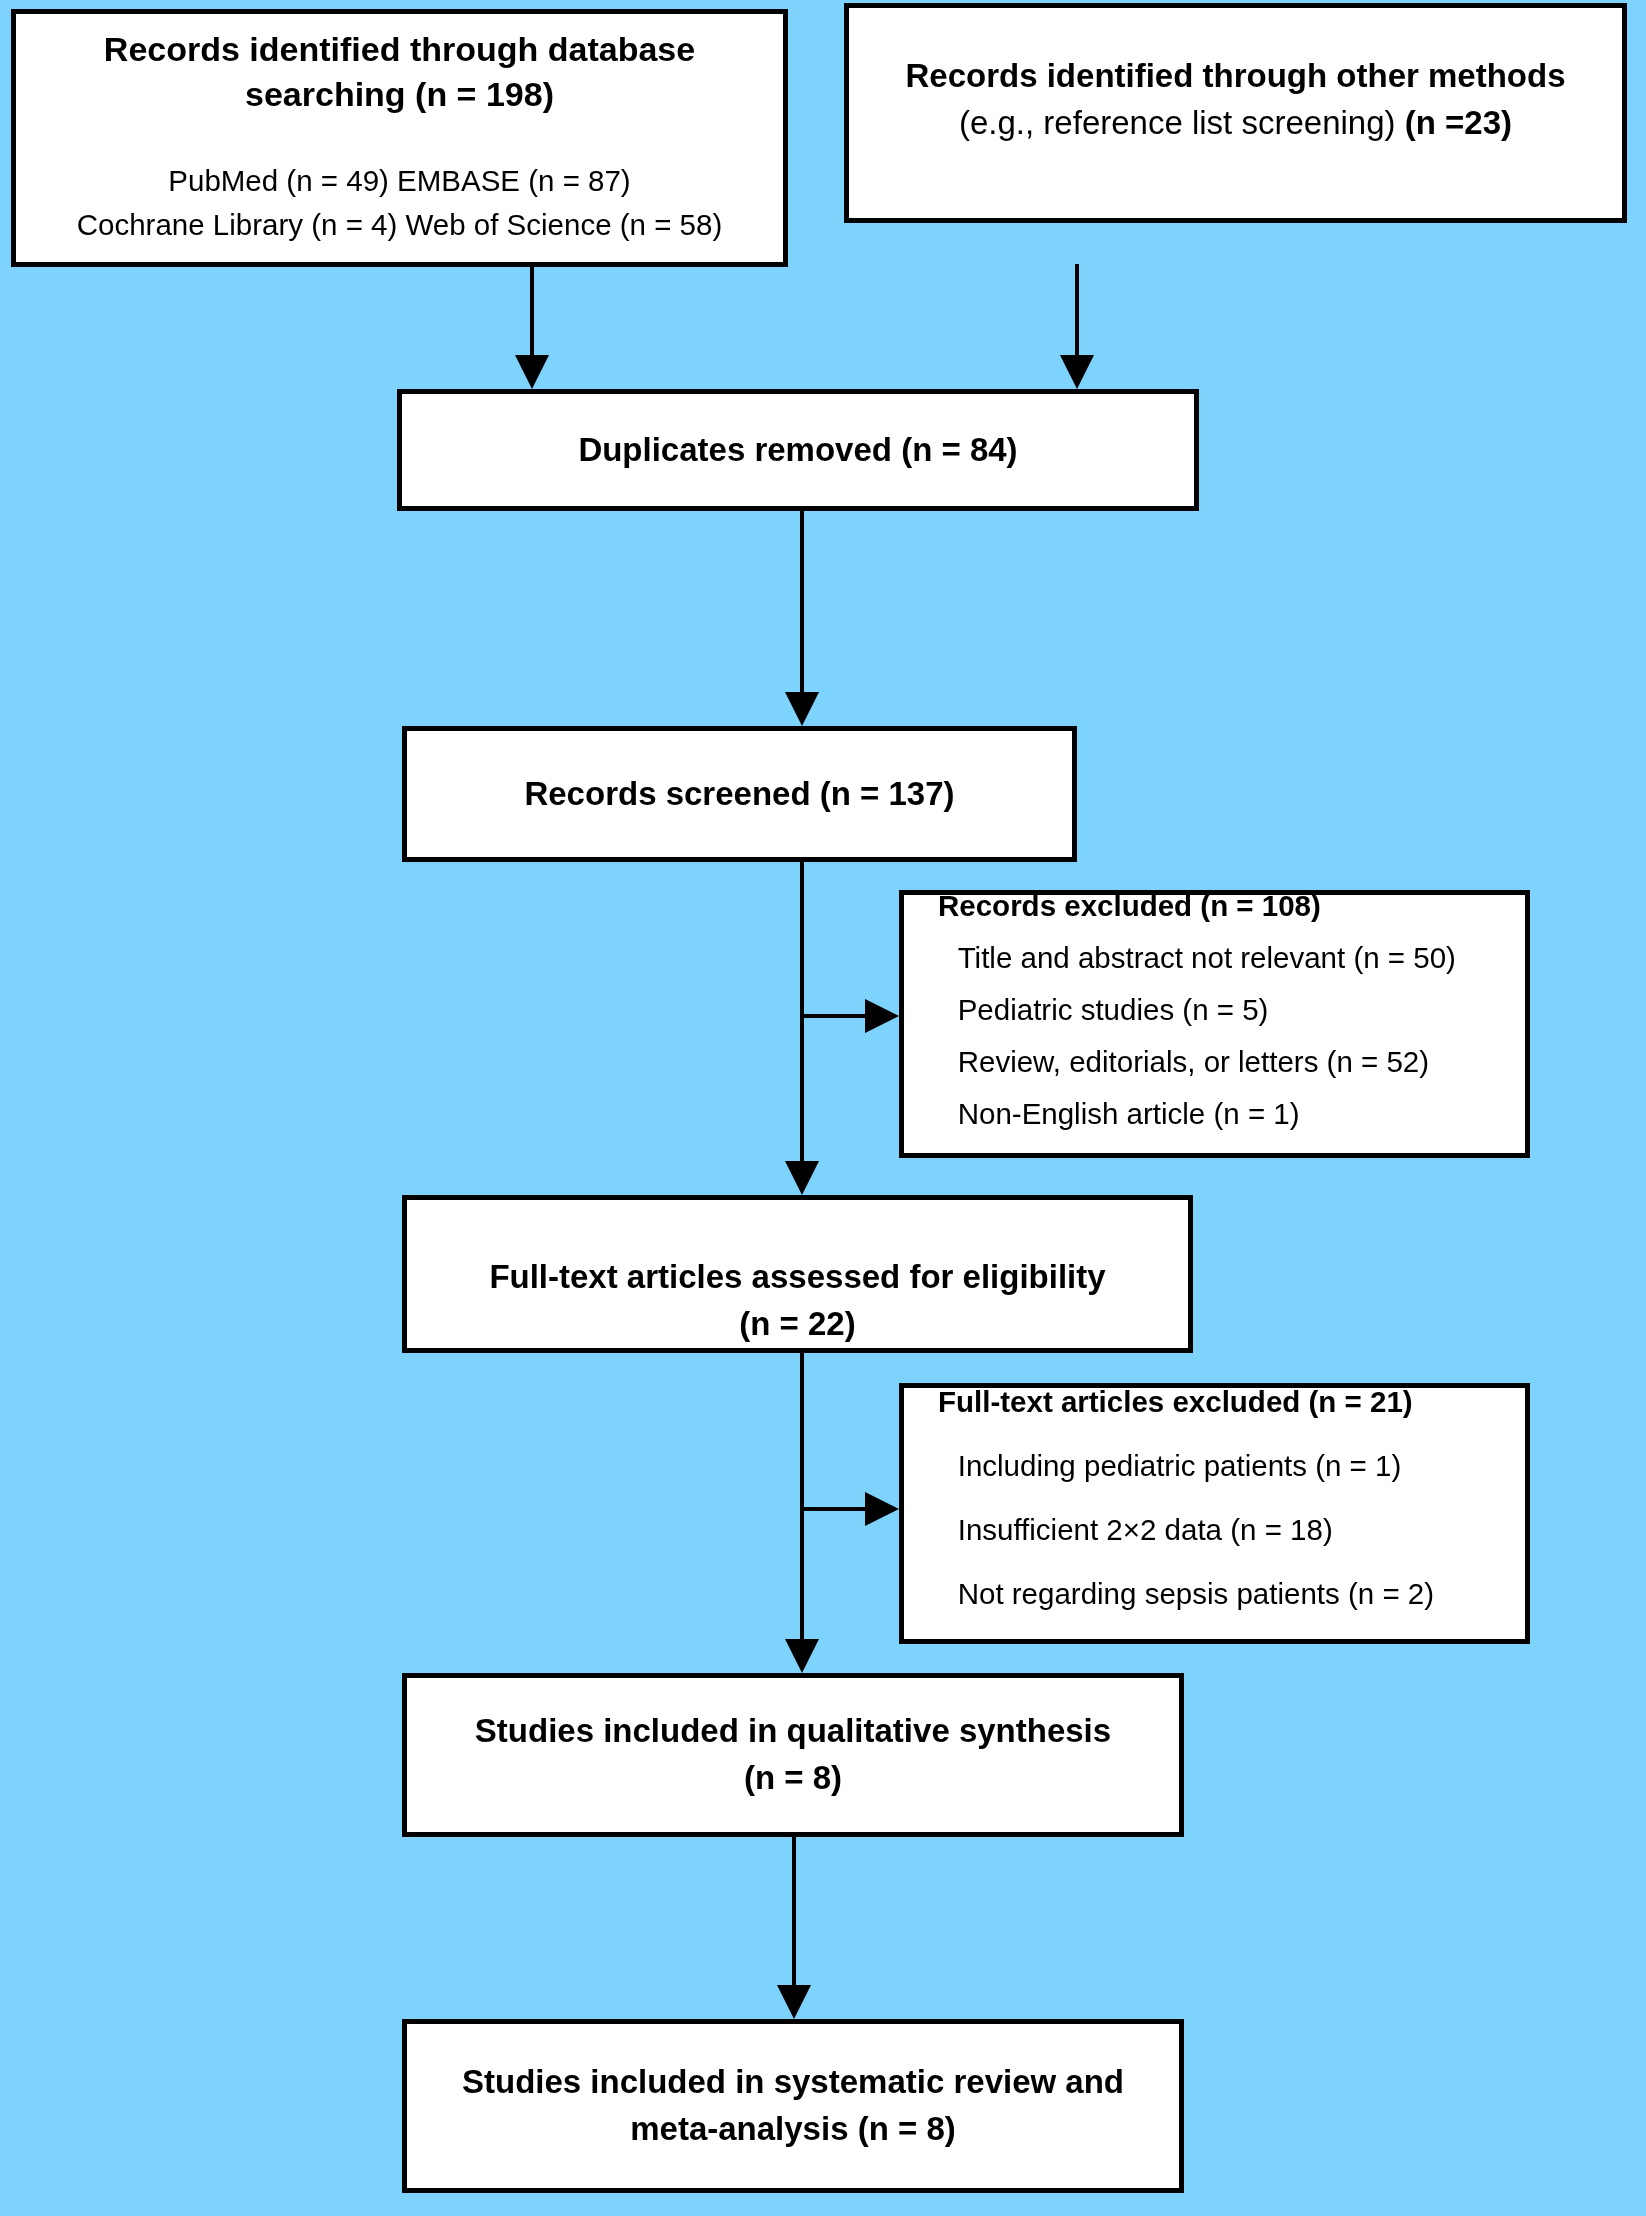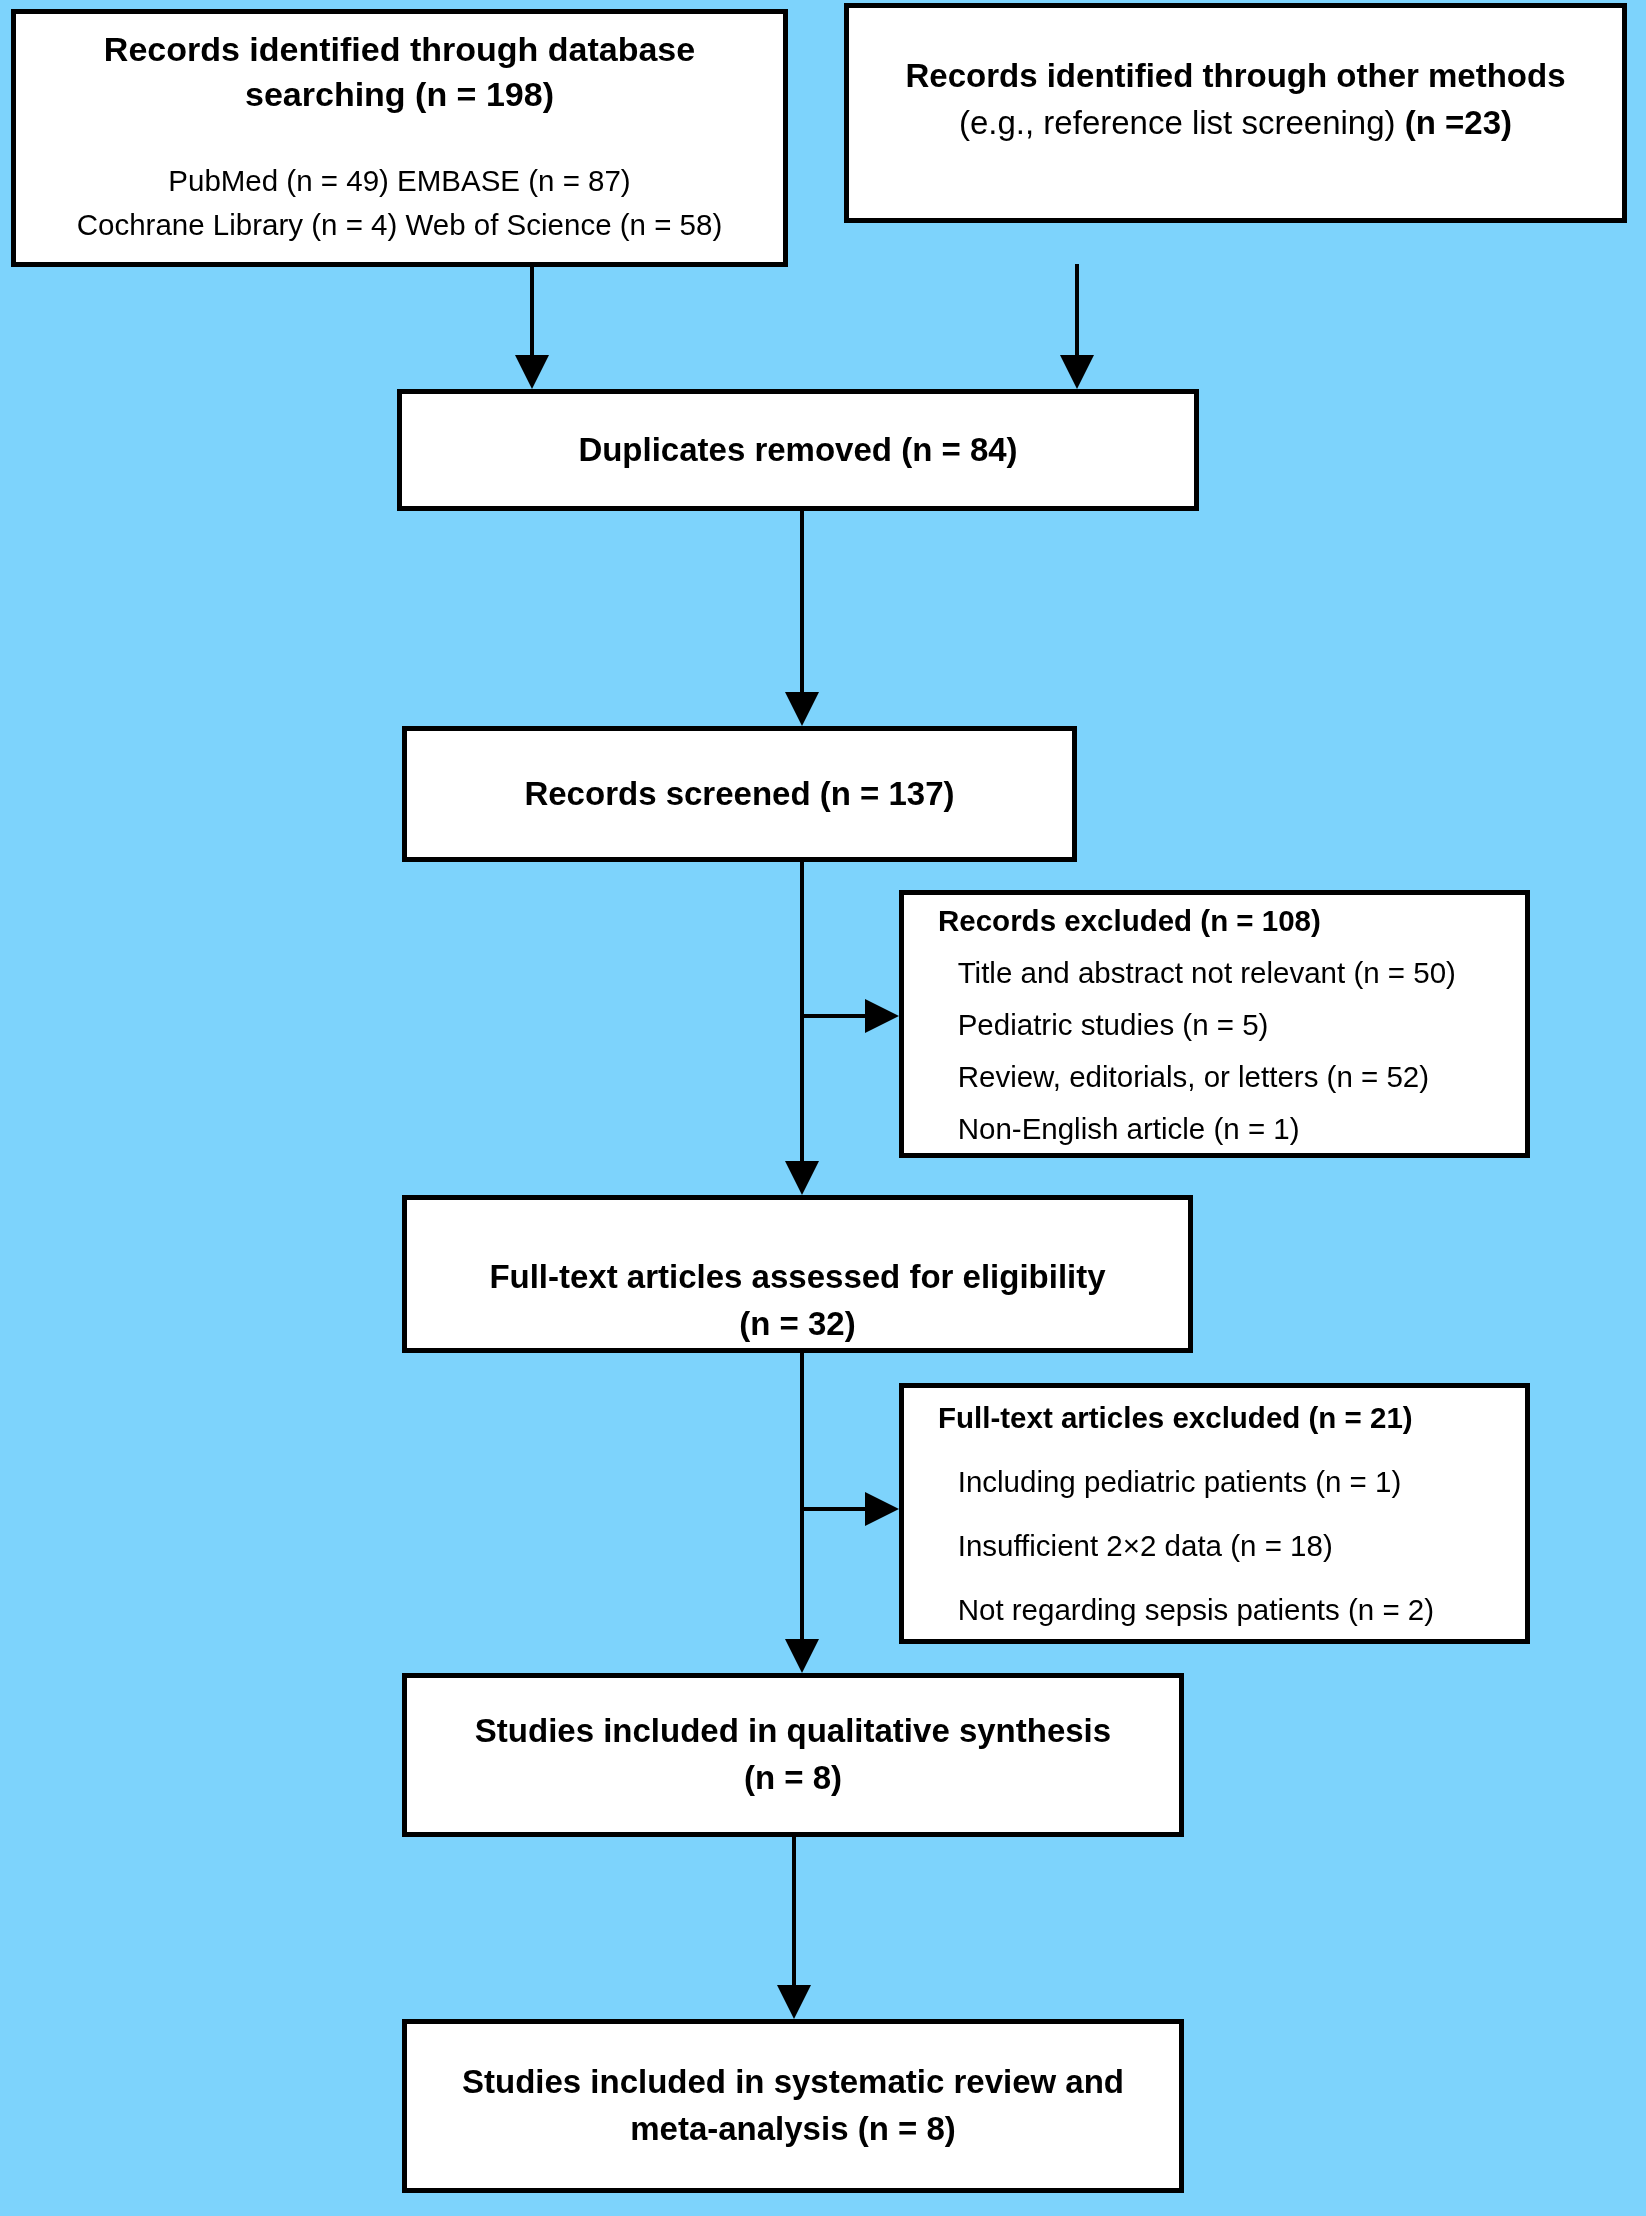--- a/index.html
+++ b/index.html
@@ -19,21 +19,21 @@
     display: flex; flex-direction: column;
     align-items: center; justify-content: center;
     text-align: center;
   }
   .bold { font-weight: bold; }
   .title-lg { font-size: 34px; line-height: 1.32; font-weight: bold; }
   .title-md { font-size: 33px; line-height: 1.42; font-weight: bold; }
   .details  { font-size: 29.5px; line-height: 1.5; font-weight: normal; }
 
   .box-left {
-    align-items: flex-start; justify-content: center;
+    align-items: flex-start; justify-content: flex-end;
     text-align: left;
   }
   .excl-content { padding: 14.4px 13px 13px 34px; }
   .excl-header { font-size: 29.5px; font-weight: bold; }
   .excl-item { font-size: 29.5px; font-weight: normal; padding-left: 19.7px; }
   .lh-tight > div { line-height: 52px; }
   .lh-wide  > div { line-height: 64px; }
 
   .vline { position: absolute; width: 3.9px; background: #000000; }
   .hline { position: absolute; height: 3.9px; background: #000000; }
@@ -111,21 +111,21 @@
       <div class="excl-item">Title and abstract not relevant (n = 50)</div>
       <div class="excl-item">Pediatric studies (n = 5)</div>
       <div class="excl-item">Review, editorials, or letters (n = 52)</div>
       <div class="excl-item">Non-English article (n = 1)</div>
     </div>
   </div>
 
   <div class="box" style="left:402px; top:1195px; width:791px; height:158px;justify-content:flex-end;">
     <div class="title-md">
       <div>Full-text articles assessed for eligibility</div>
-      <div>(n = 32)</div>
+      <div>(n = 22)</div>
     </div>
   </div>
 
   <div>
     <div class="vline" style="left:800px; top:1353px; height:287px;"></div>
     <div class="head-down" style="left:785px; top:1639px;"></div>
   </div>
   <div>
     <div class="hline" style="left:802px; top:1507px; width:66px;"></div>
     <div class="head-right" style="left:865px; top:1492px;"></div>

